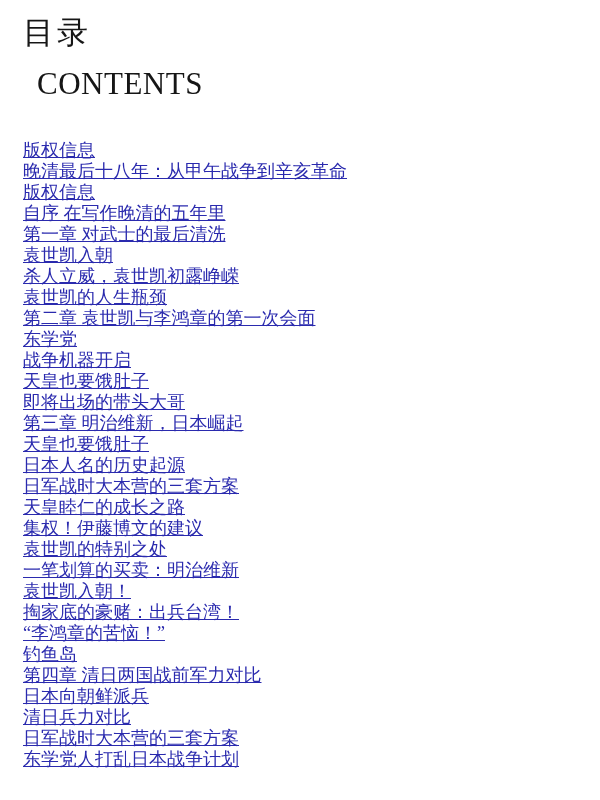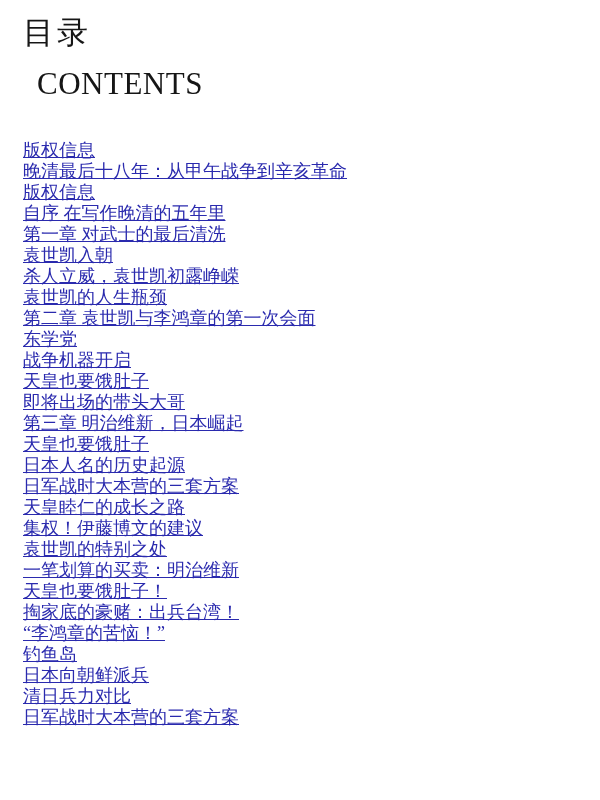--- a/index.html
+++ b/index.html
@@ -66,21 +66,23 @@
       <a href="#">天皇也要饿肚子</a>
       <a href="#">即将出场的带头大哥</a>
       <a href="#">第三章 明治维新，日本崛起</a>
       <a href="#">天皇也要饿肚子</a>
       <a href="#">日本人名的历史起源</a>
       <a href="#">日军战时大本营的三套方案</a>
       <a href="#">天皇睦仁的成长之路</a>
       <a href="#">集权！伊藤博文的建议</a>
       <a href="#">袁世凯的特别之处</a>
       <a href="#">一笔划算的买卖：明治维新</a>
-      <a href="#">天皇也要饿肚子！</a>
+      <a href="#">袁世凯入朝！</a>
       <a href="#">掏家底的豪赌：出兵台湾！</a>
       <a href="#">“李鸿章的苦恼！”</a>
       <a href="#">钓鱼岛</a>
+      <a href="#">第四章 清日两国战前军力对比</a>
       <a href="#">日本向朝鲜派兵</a>
       <a href="#">清日兵力对比</a>
       <a href="#">日军战时大本营的三套方案</a>
+      <a href="#">东学党人打乱日本战争计划</a>
     </nav>
 </div>
 
 </body></html>

